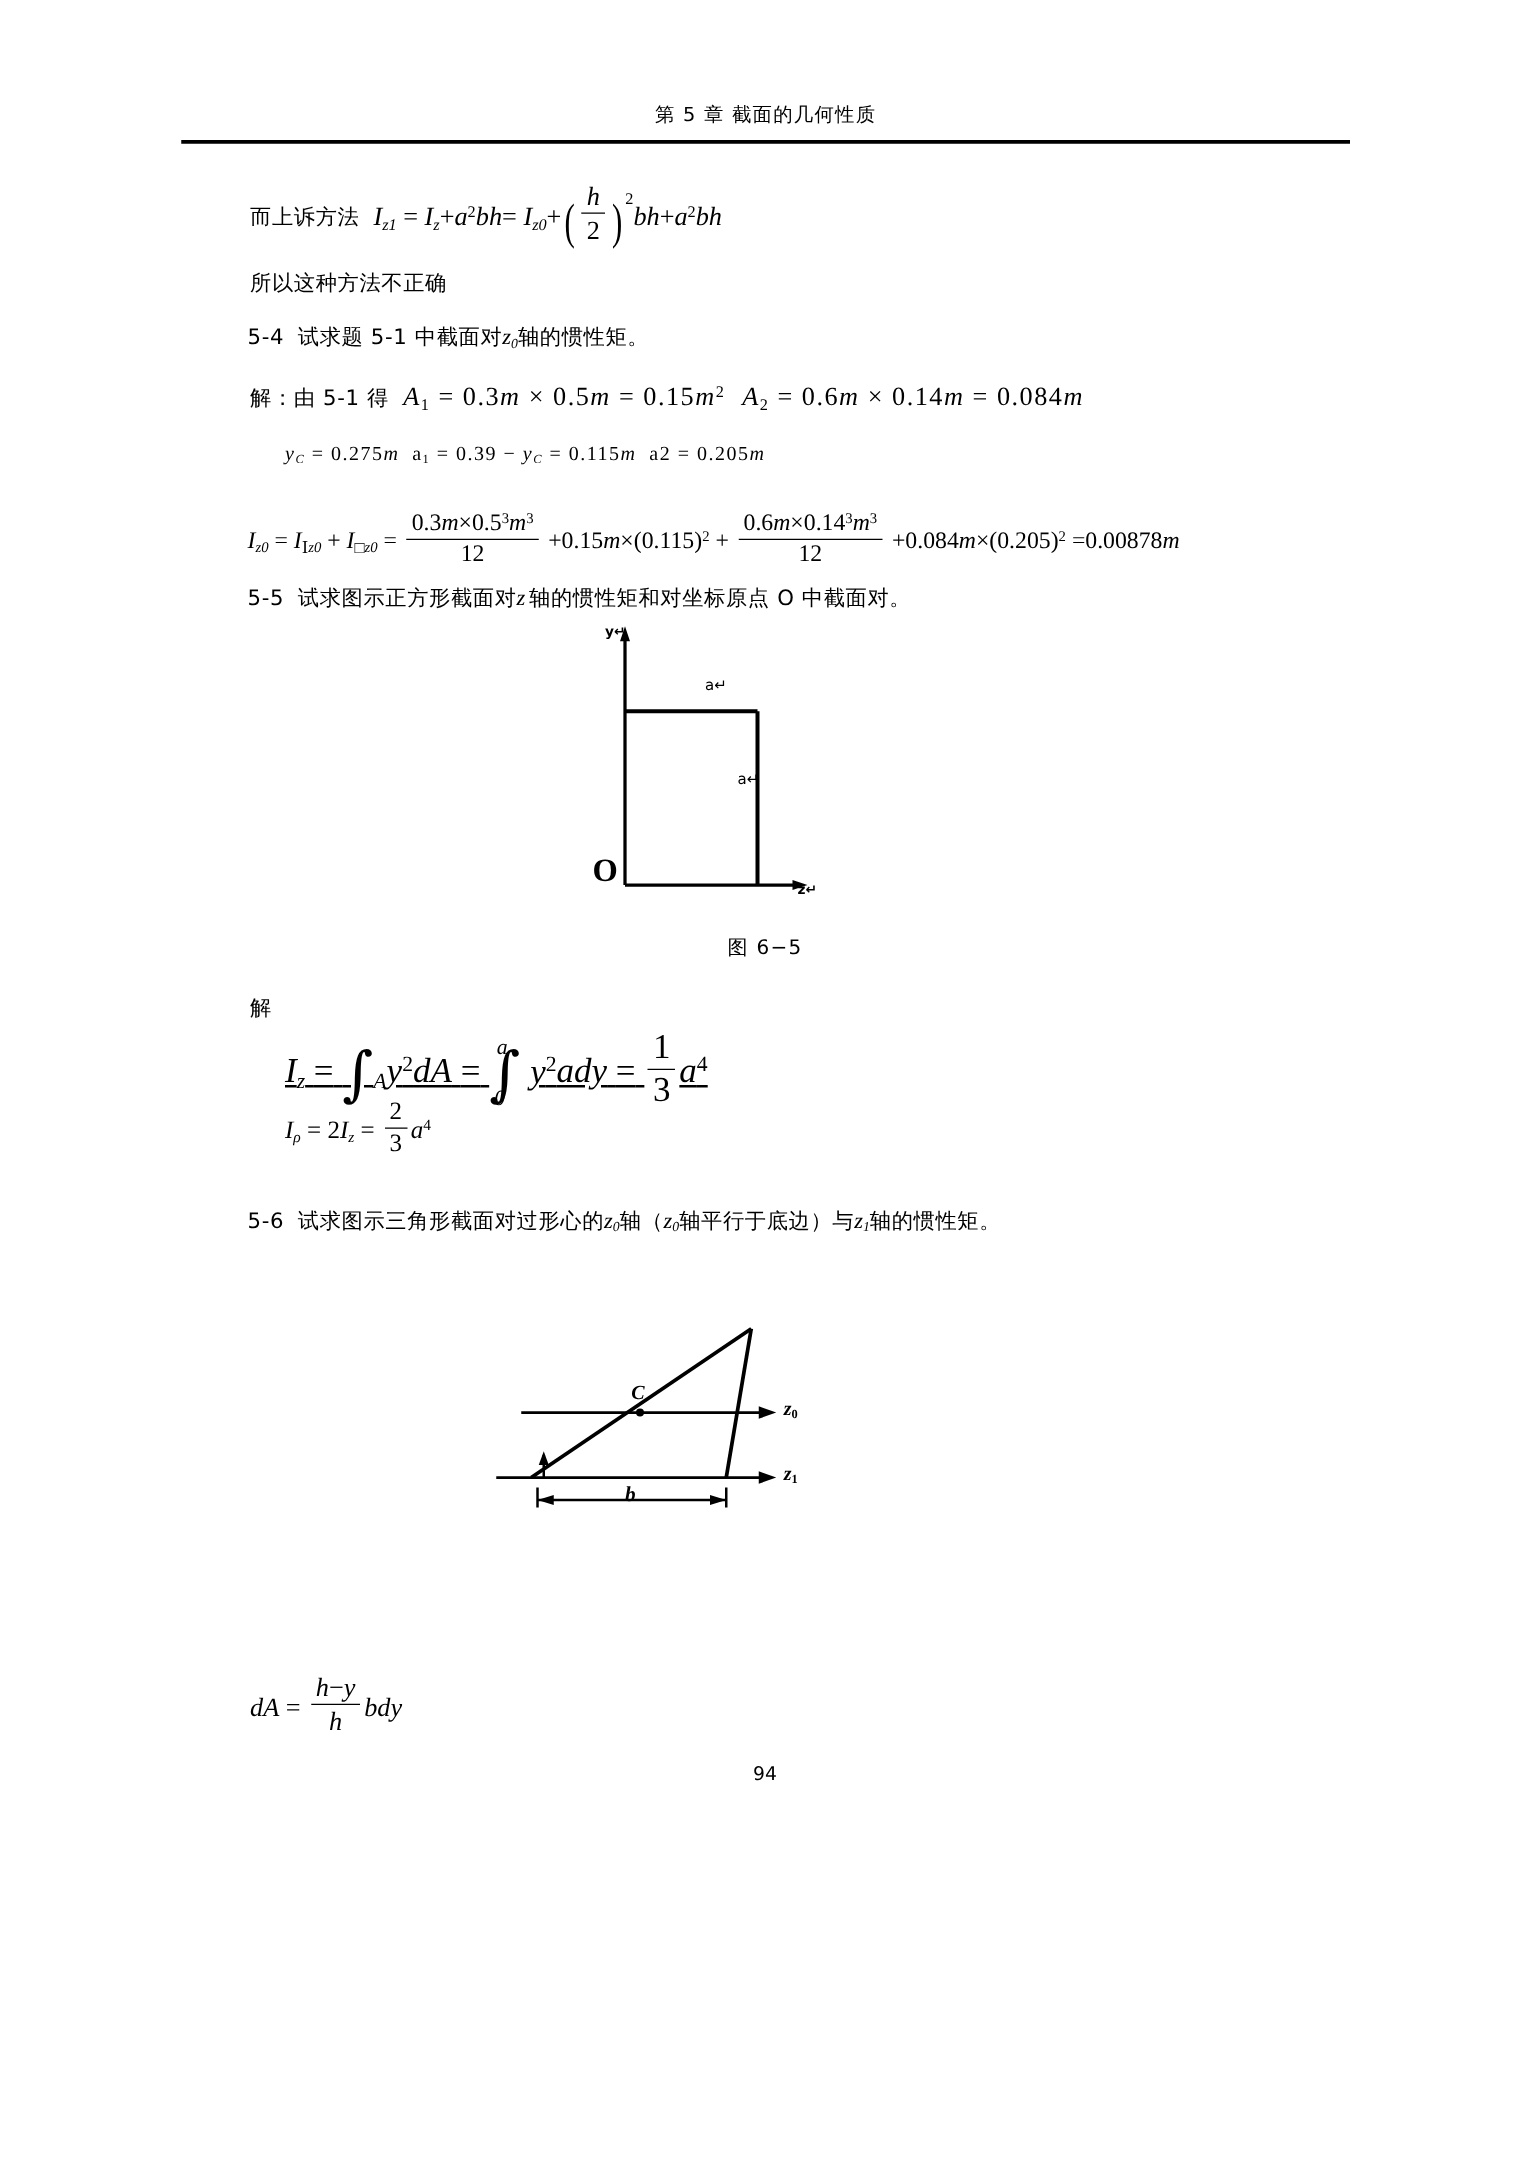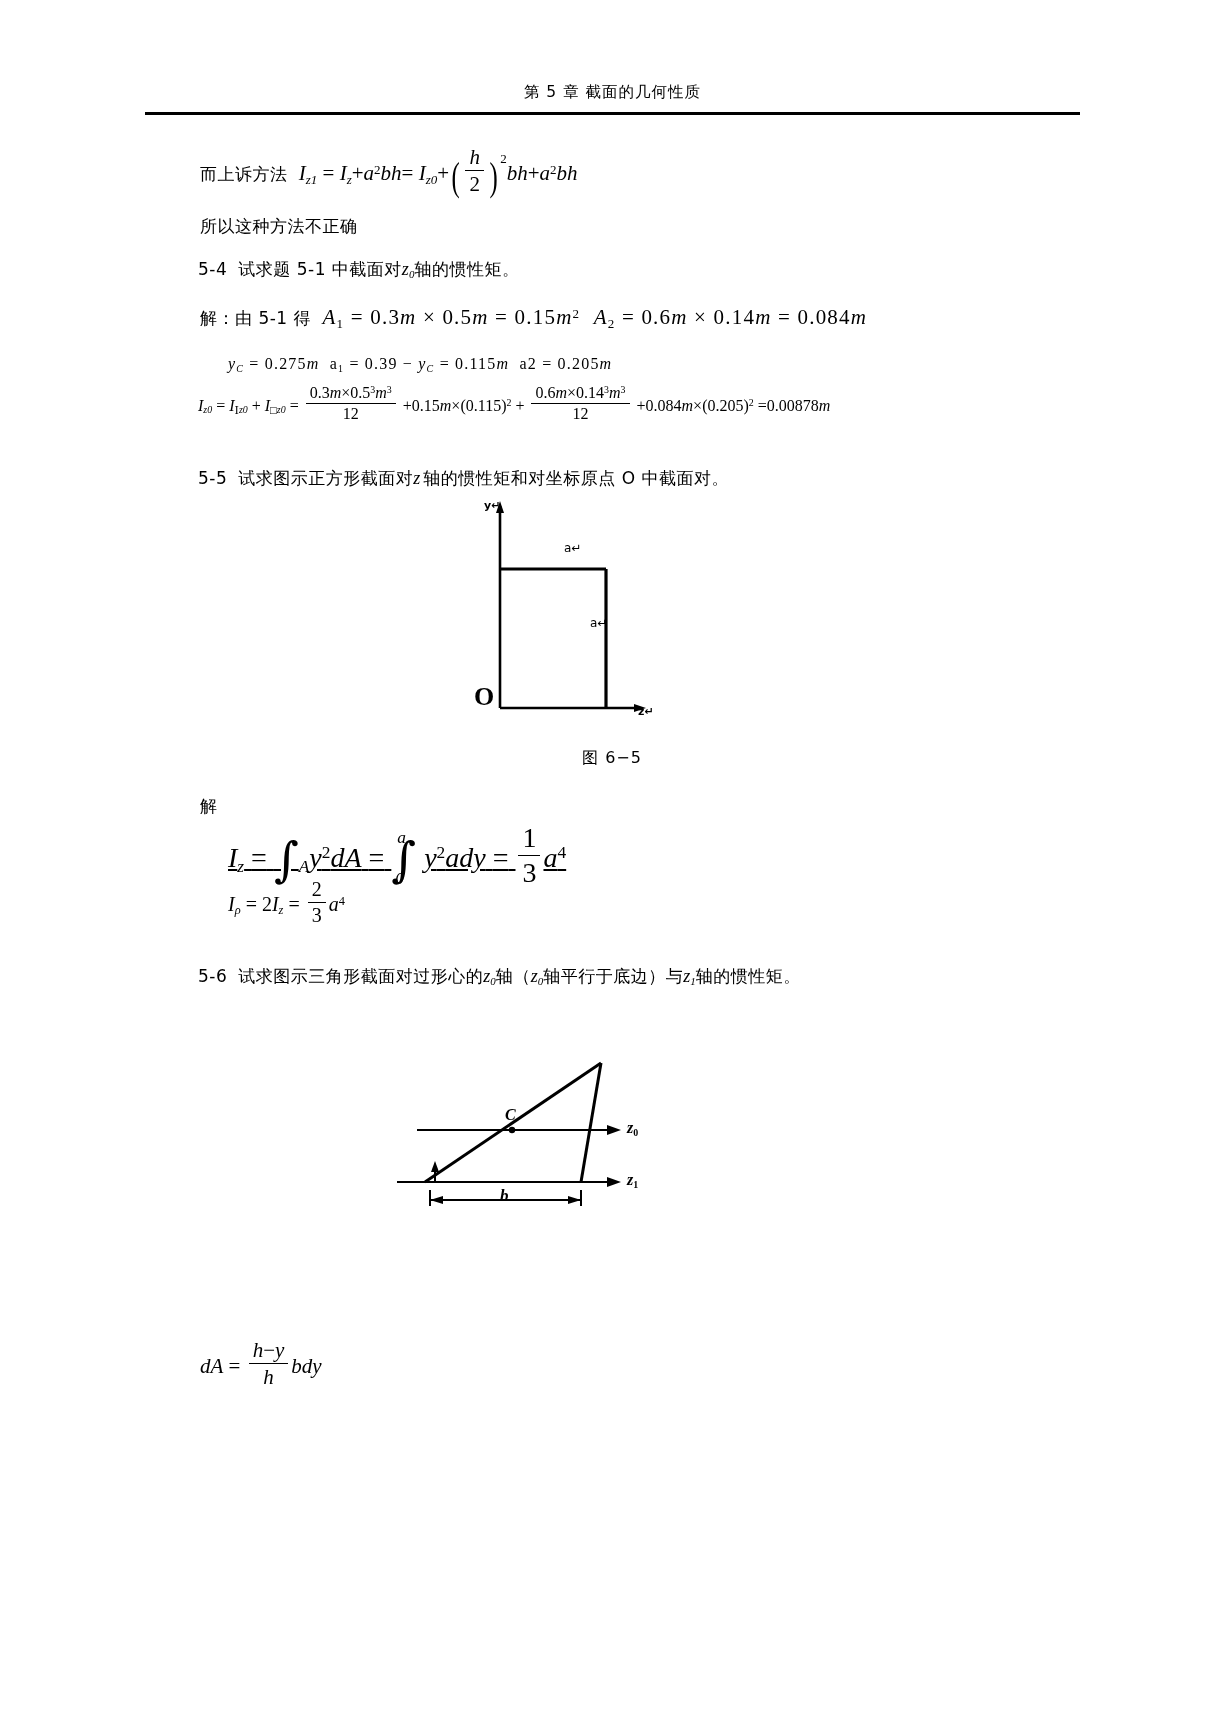--- a/index.html
+++ b/index.html
@@ -167,21 +167,21 @@
     <span>0.39</span>
     <span>−</span>
     <span class="mi">y</span><sub>C</sub>
     <span>=</span>
     <span>0.115</span><span class="mi">m</span>
     <span style="margin-left:5px;">a2</span>
     <span>=</span>
     <span>0.205</span><span class="mi">m</span>
   </div>
 
-  <div class="blk mathline" style="left:198px; top:384px; font-size:16px;">
+  <div class="blk mathline" style="left:198px; top:408px; font-size:19px;">
     <span class="mi">I</span><sub>z0</sub>
     <span>=</span>
     <span class="mi">I</span><sub class="bsub" style="font-size:0.7em;">Ⅰ</sub><sub>z0</sub>
     <span>+</span>
     <span class="mi">I</span><sub class="bsub" style="font-size:0.7em;">□</sub><sub>z0</sub>
     <span>=</span>
     <span class="frac">
       <span class="num"><span>0.3</span><span class="mi">m</span><span>×</span><span>0.5</span><sup>3</sup><span class="mi">m</span><sup>3</sup></span>
       <span class="den">12</span>
     </span>
@@ -280,14 +280,15 @@
 
   <div class="blk mathline" style="left:200px; top:1338px; font-size:21px;">
     <span class="mi">dA</span>
     <span>=</span>
     <span class="frac">
       <span class="num"><span class="mi">h</span><span>−</span><span class="mi">y</span></span>
       <span class="den mi">h</span>
     </span><span class="mi">bdy</span>
   </div>
 
+  <div class="page-num">94</div>
 
 </div>
 
 </body></html>

